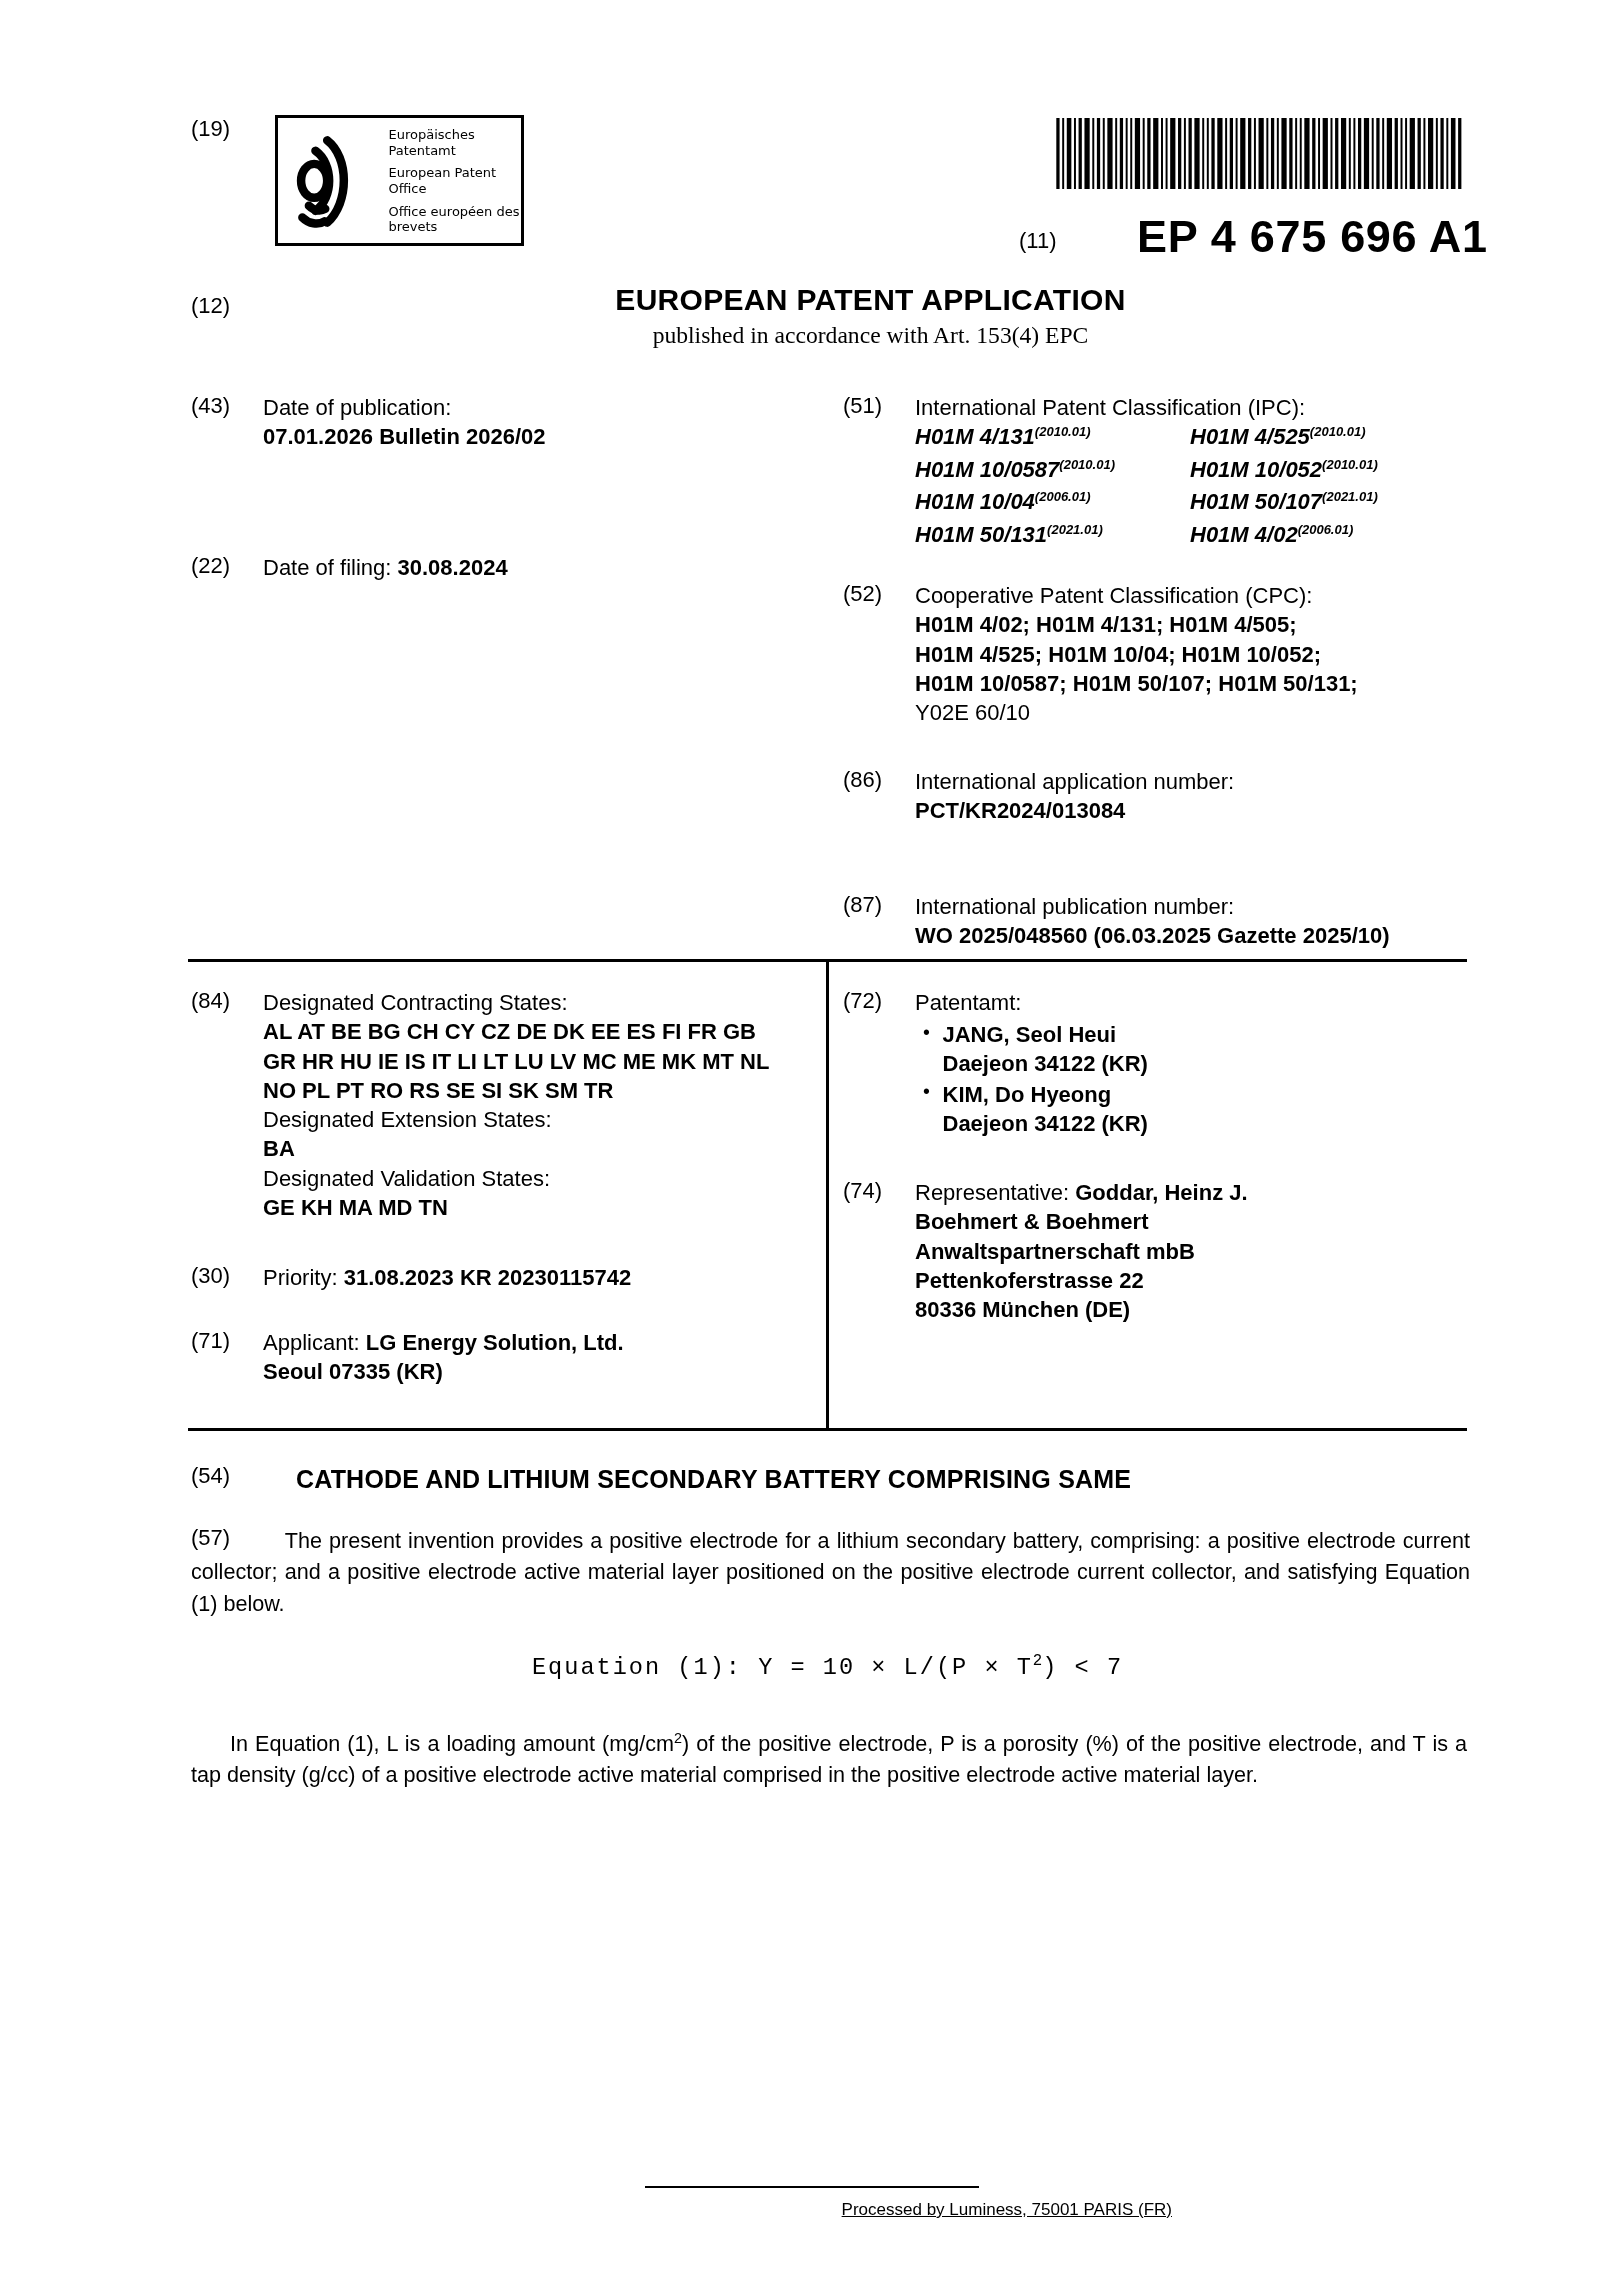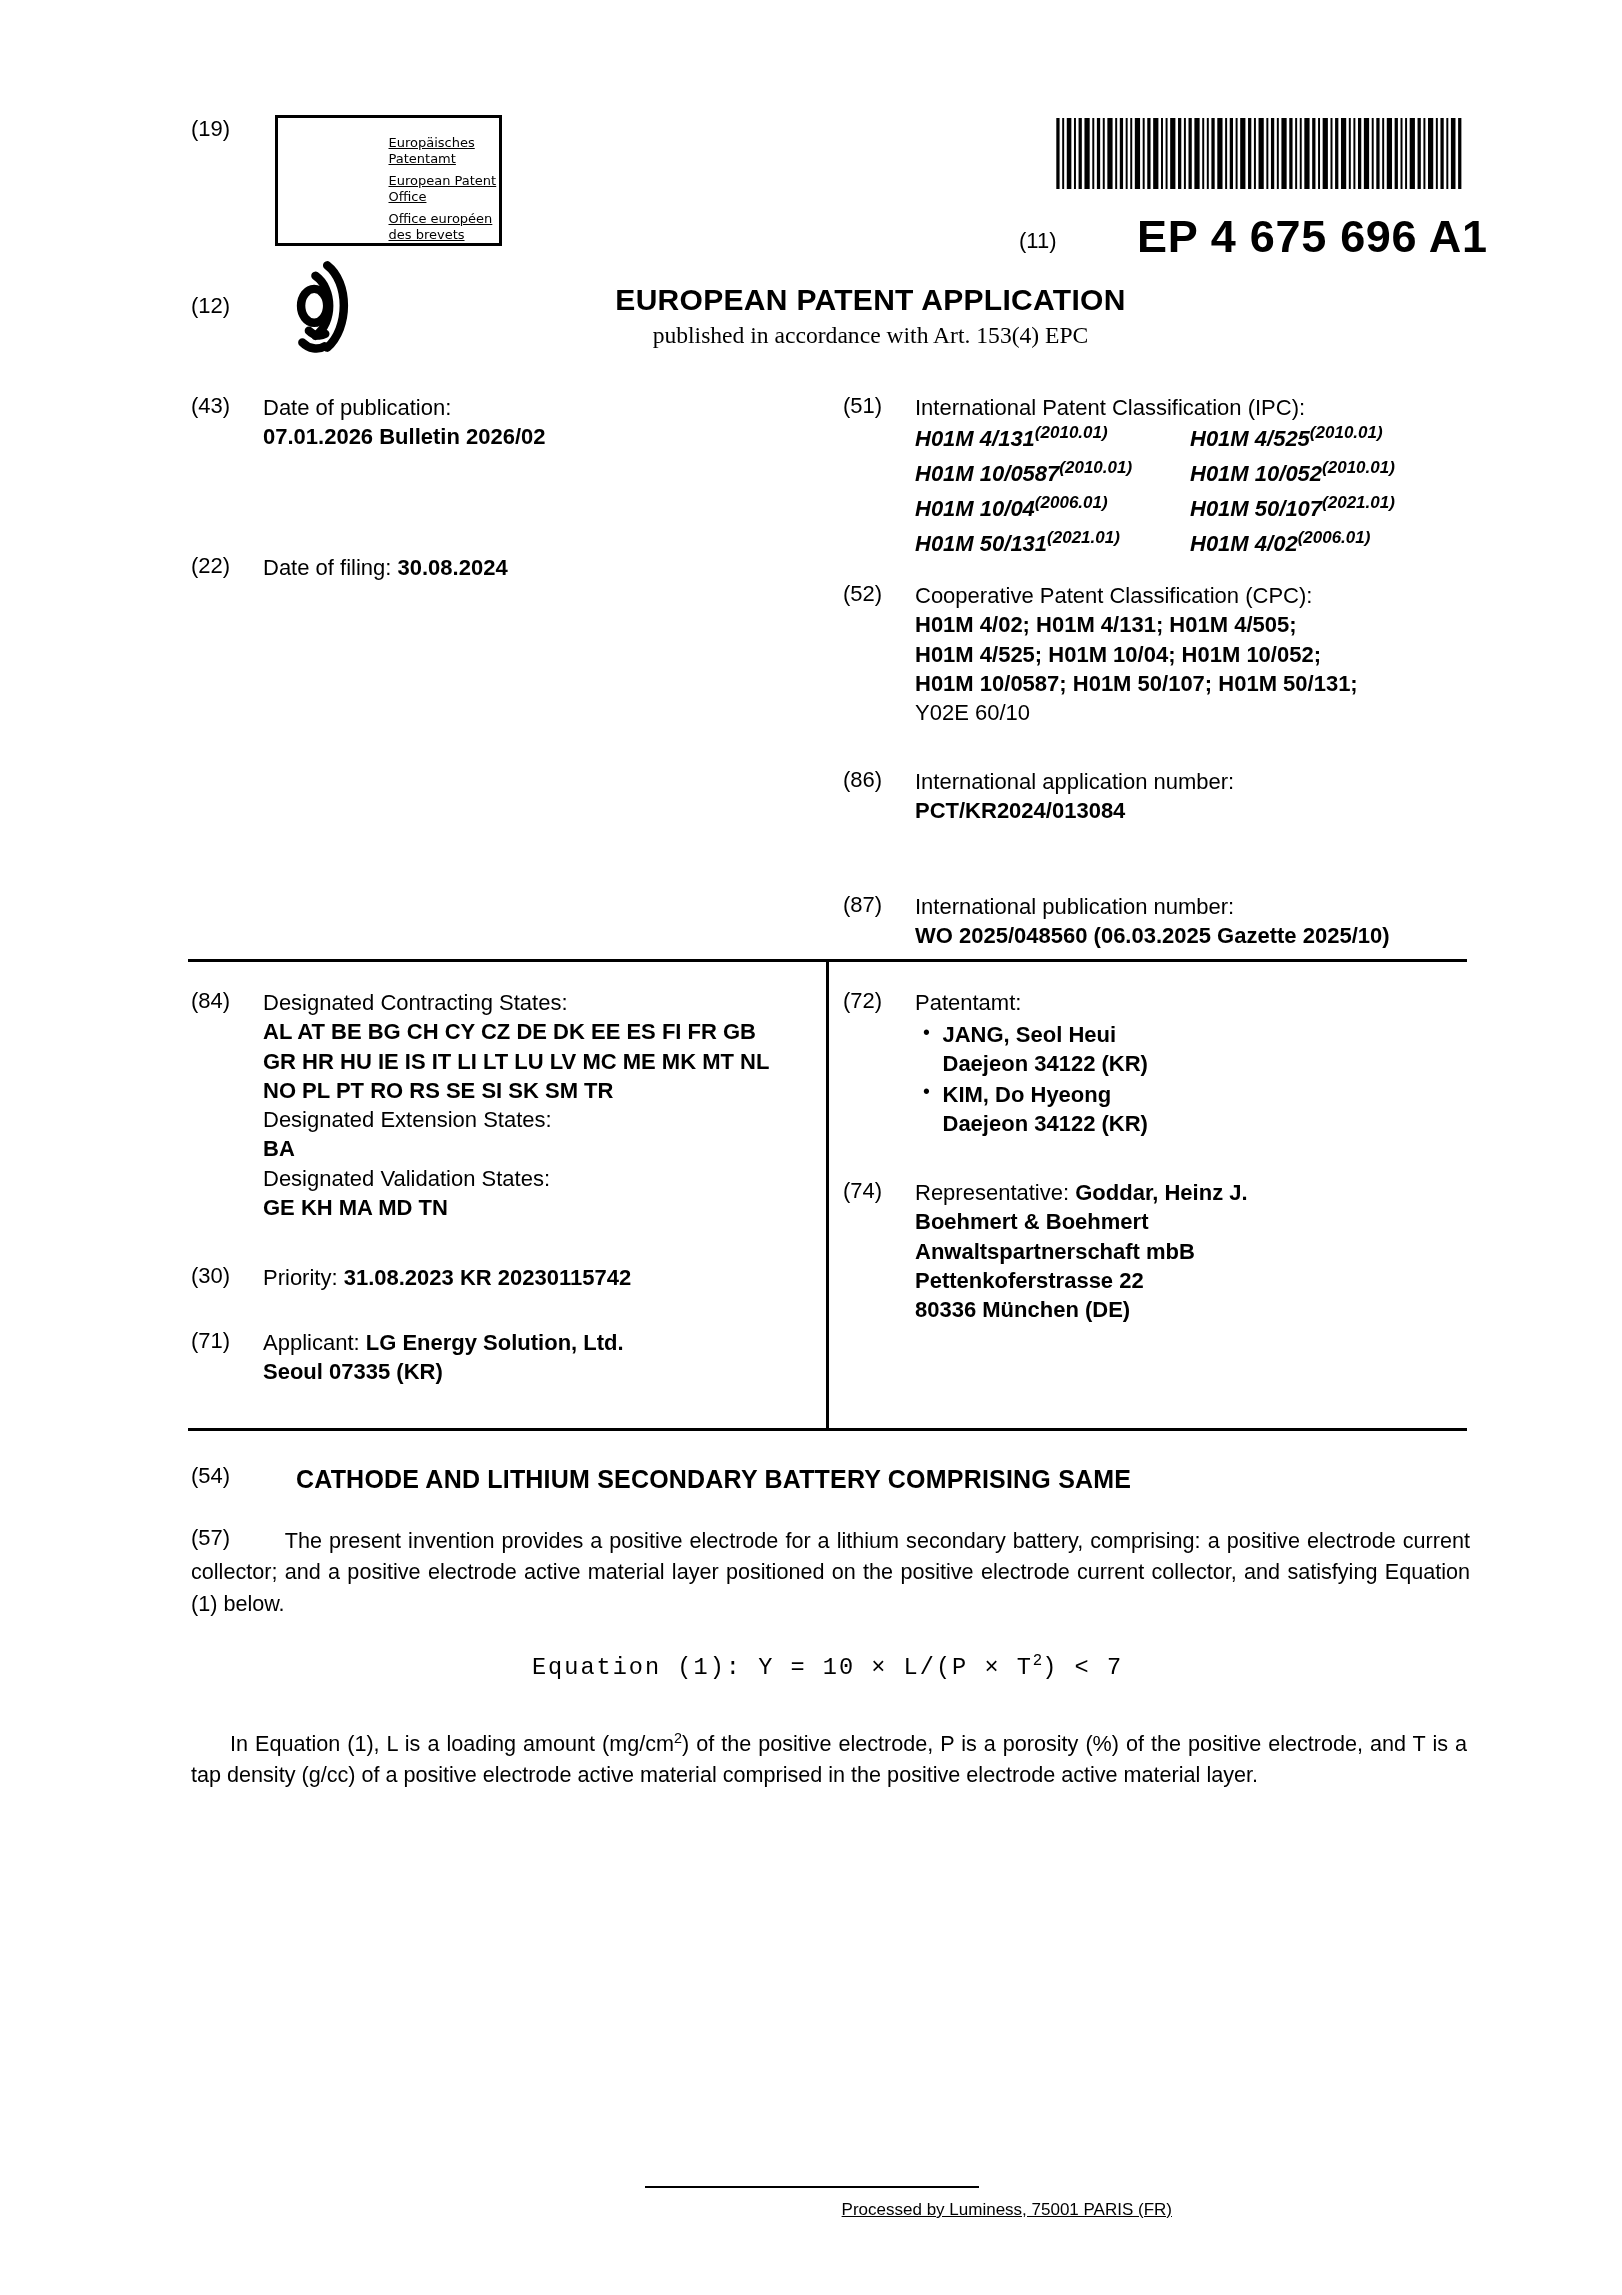--- a/index.html
+++ b/index.html
@@ -25,26 +25,25 @@
 
   
   .hdr-19 {
     position: absolute;
     left: 191px; top: 116px;
     font-size: 22px;
   }
   .epo-box {
     position: absolute;
     left: 275px; top: 115px;
-    width: 227px; height: 131px;
+    width: 249px; height: 131px;
     border: 3.3px solid #000;
     box-sizing: border-box;
     display: flex;
-    align-items: flex-end;
-    text-decoration: underline;
+    align-items: flex-start;
   }
   .epo-logo-cell {
     width: 98px;
     border-right: 2.6px solid #000;
     position: relative;
     flex: none;
   }
   .epo-logo-cell svg { position: absolute; left: 10.5px; top: 7.9px; }
   .epo-text-cell {
     flex: 1;
@@ -123,21 +122,21 @@
     font-size: 22px;
     white-space: nowrap;
   }
   .field .body {
     margin-left: 72px;
     font-size: 22px;
     line-height: 1.33;
   }
   .b { font-weight: bold; }
   .ital { font-style: italic; font-weight: bold; }
-  .sup { font-size: 17px; vertical-align: super; font-style: italic; font-weight: bold;}
+  .sup { font-size: 13px; vertical-align: super; font-style: italic; font-weight: bold;}
 
   .ipc-grid {
     display: grid;
     grid-template-columns: 275px auto;
     row-gap: 3.3px;
   }
 
   ul.inv-list {
     list-style: none;
     margin: 2.6px 0 0 0;

